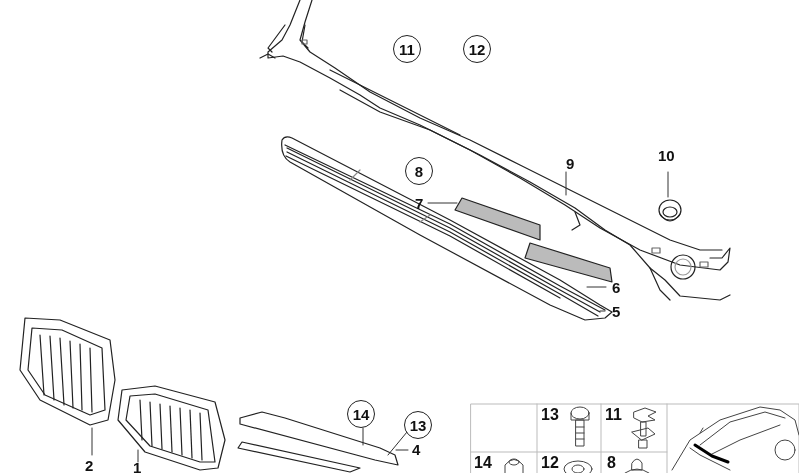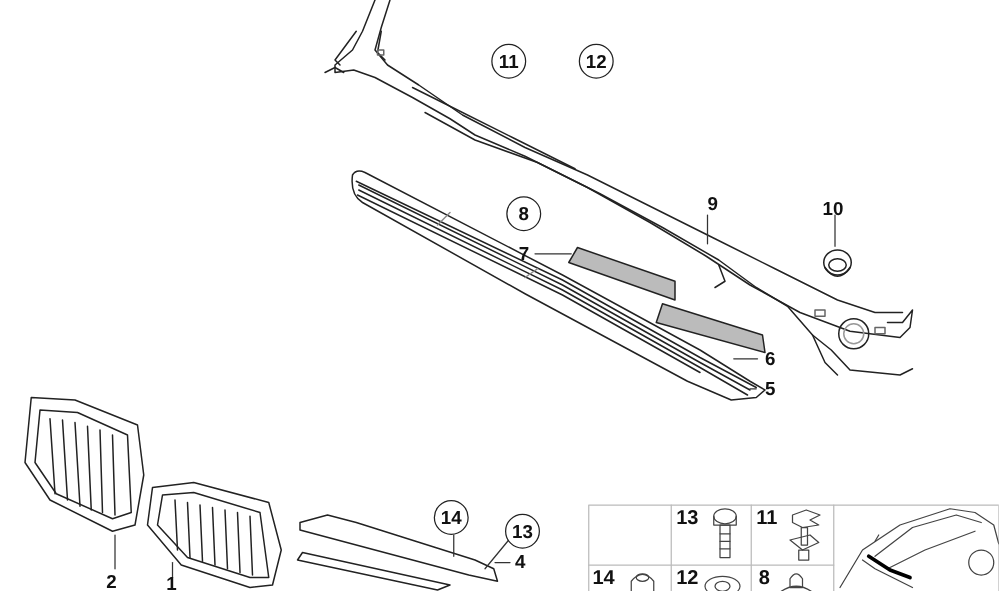--- a/index.html
+++ b/index.html
@@ -152,21 +152,21 @@
   </g>
 </svg>
 
 <div class="label" style="left:85px;top:458px">2</div>
 <div class="label" style="left:133px;top:460px">1</div>
 <div class="label" style="left:412px;top:442px">4</div>
 <div class="label" style="left:612px;top:304px">5</div>
 <div class="label" style="left:612px;top:280px">6</div>
 <div class="label" style="left:415px;top:196px">7</div>
 <div class="label" style="left:566px;top:156px">9</div>
-<div class="label" style="left:658px;top:160px">10</div>
+<div class="label" style="left:658px;top:148px">10</div>
 
 <div class="circled" style="left:405px;top:157px">8</div>
 <div class="circled" style="left:393px;top:35px">11</div>
 <div class="circled" style="left:463px;top:35px">12</div>
 <div class="circled" style="left:404px;top:411px">13</div>
 <div class="circled" style="left:347px;top:400px">14</div>
 
 <div class="cell-label" style="left:541px;top:407px">13</div>
 <div class="cell-label" style="left:605px;top:407px">11</div>
 <div class="cell-label" style="left:474px;top:455px">14</div>

